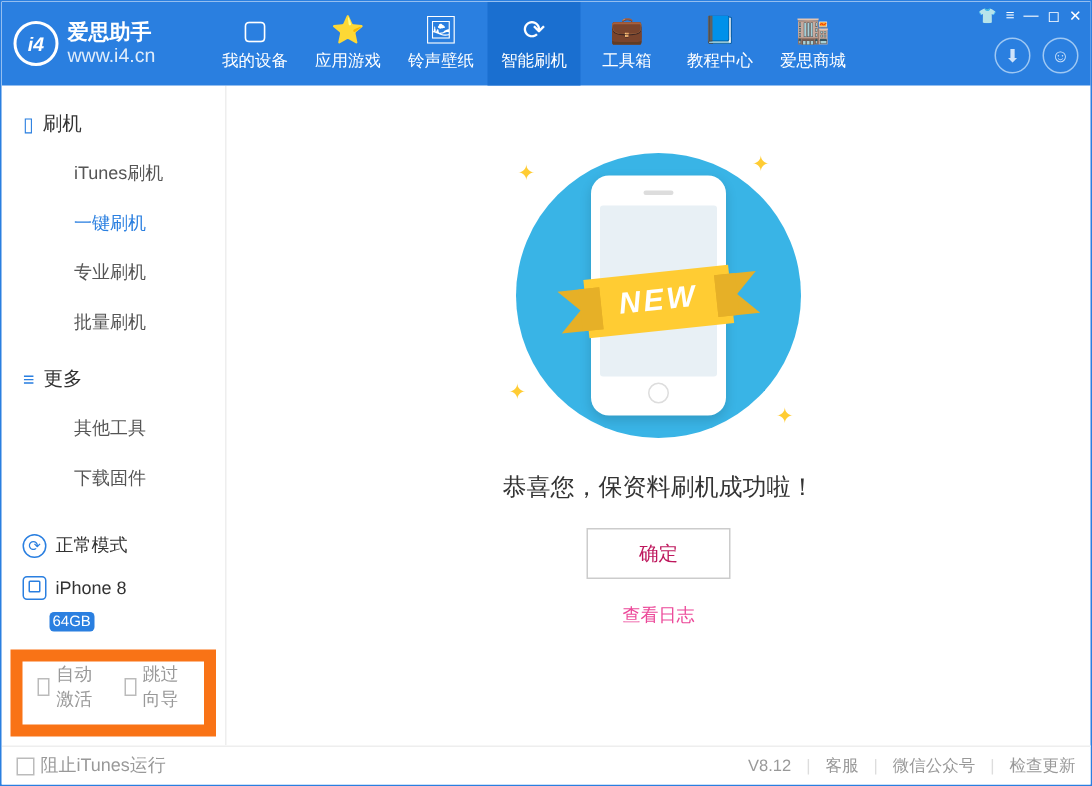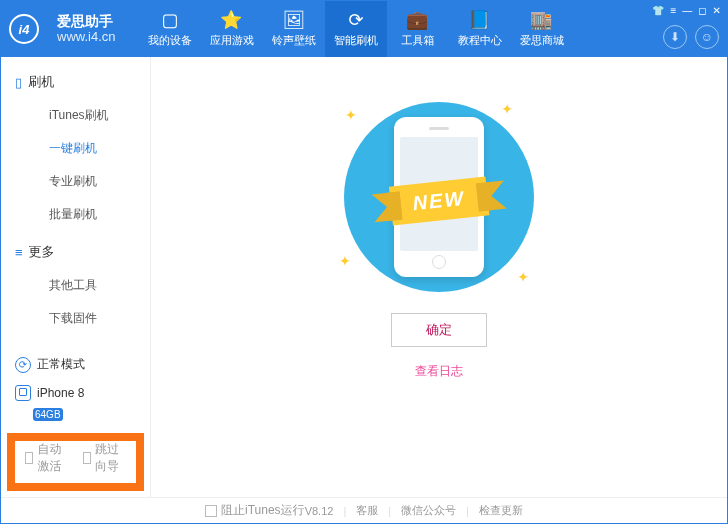--- a/index.html
+++ b/index.html
@@ -1,19 +1,19 @@
 <!DOCTYPE html>
 <html><head>
 <meta charset="utf-8">
 <style>
   * { box-sizing: border-box; margin: 0; padding: 0; }
   body { font-family: "Microsoft YaHei", Arial, sans-serif; font-size: 12px; color: #333; background: #fff; width: 728px; height: 524px; overflow: hidden; }
   .window { display: flex; flex-direction: column; height: 100%; border: 1px solid #2a7fe0; }
   .header { background: #2a7fe0; color: #fff; height: 56px; display: flex; align-items: center; padding: 0 8px; position: relative; }
-  .logo-block { display: flex; align-items: center; gap: 18px; width: 130px; }
+  .logo-block { display: flex; align-items: center; gap: 6px; width: 130px; }
   .logo-circle { width: 30px; height: 30px; border: 2px solid #fff; border-radius: 50%; display: flex; align-items: center; justify-content: center; font-style: italic; font-weight: bold; font-size: 13px; }
   .logo-text { display: flex; flex-direction: column; line-height: 1.1; }
   .logo-text .cn { font-size: 14px; font-weight: bold; }
   .logo-text .url { font-size: 13px; opacity: .85; }
   .nav { display: flex; height: 100%; }
   .nav-item { width: 62px; display: flex; flex-direction: column; align-items: center; justify-content: center; gap: 4px; font-size: 11px; cursor: pointer; }
   .nav-item.active { background: #1a6fd0; }
   .nav-item .icon { font-size: 18px; line-height: 1; }
   .titlebar-icons { position: absolute; top: 4px; right: 6px; display: flex; gap: 6px; font-size: 10px; }
   .titlebar-icons span { cursor: pointer; }
@@ -47,21 +47,21 @@
   .ribbon { position: absolute; z-index: 3; left: 50%; top: 52%; transform: translate(-50%,-50%) rotate(-6deg); }
   .ribbon-body { background: #ffcc33; color: #fff; font-weight: bold; font-style: italic; letter-spacing: 2px; padding: 8px 22px; font-size: 20px; position: relative; }
   .ribbon-body::before, .ribbon-body::after { content: ""; position: absolute; top: 6px; width: 0; height: 0; border: 14px solid #e6b027; }
   .ribbon-body::before { left: -18px; border-left-color: transparent; }
   .ribbon-body::after { right: -18px; border-right-color: transparent; }
   .sparkle { position: absolute; color: #ffcc33; font-size: 14px; }
   .s1 { top: 10px; left: 36px; } .s2 { top: 4px; right: 56px; } .s3 { bottom: 28px; left: 30px; } .s4 { bottom: 12px; right: 40px; }
   .success-text { margin-top: 18px; font-size: 16px; color: #333; }
   .ok-btn { margin-top: 16px; padding: 7px 34px; border: 1px solid #ccc; background: #fff; font-size: 13px; cursor: pointer; color: #be185d; }
   .log-link { margin-top: 16px; color: #ec4899; font-size: 12px; cursor: pointer; }
-  .footer { height: 26px; border-top: 1px solid #eee; display: flex; align-items: center; justify-content: center; padding: 0 10px; color: #999; font-size: 11px; background: #fff; }
+  .footer { height: 26px; border-top: 1px solid #eee; display: flex; align-items: center; justify-content: space-between; padding: 0 10px; color: #999; font-size: 11px; background: #fff; }
   .footer .left { display: flex; align-items: center; gap: 6px; }
   .footer .right { display: flex; align-items: center; gap: 10px; }
   .footer .sep { color: #ddd; }
 </style>
 </head>
 <body>
 
 <div class="window">
   <div class="header">
     <div class="logo-block">
@@ -168,20 +168,21 @@
             </div>
         </div>
         <div class="ribbon">
           <div class="ribbon-body">NEW</div>
         </div>
         <span class="sparkle s1">✦</span>
         <span class="sparkle s2">✦</span>
         <span class="sparkle s3">✦</span>
         <span class="sparkle s4">✦</span>
       </div>
+      <div class="success-text">恭喜您，保资料刷机成功啦！</div>
       <button class="ok-btn">确定</button>
       <div class="log-link">查看日志</div>
     </div>
   </div>
 
   <div class="footer">
     <div class="left">
       <label class="chk">
         <span class="box"></span>
         <span>阻止iTunes运行</span>

